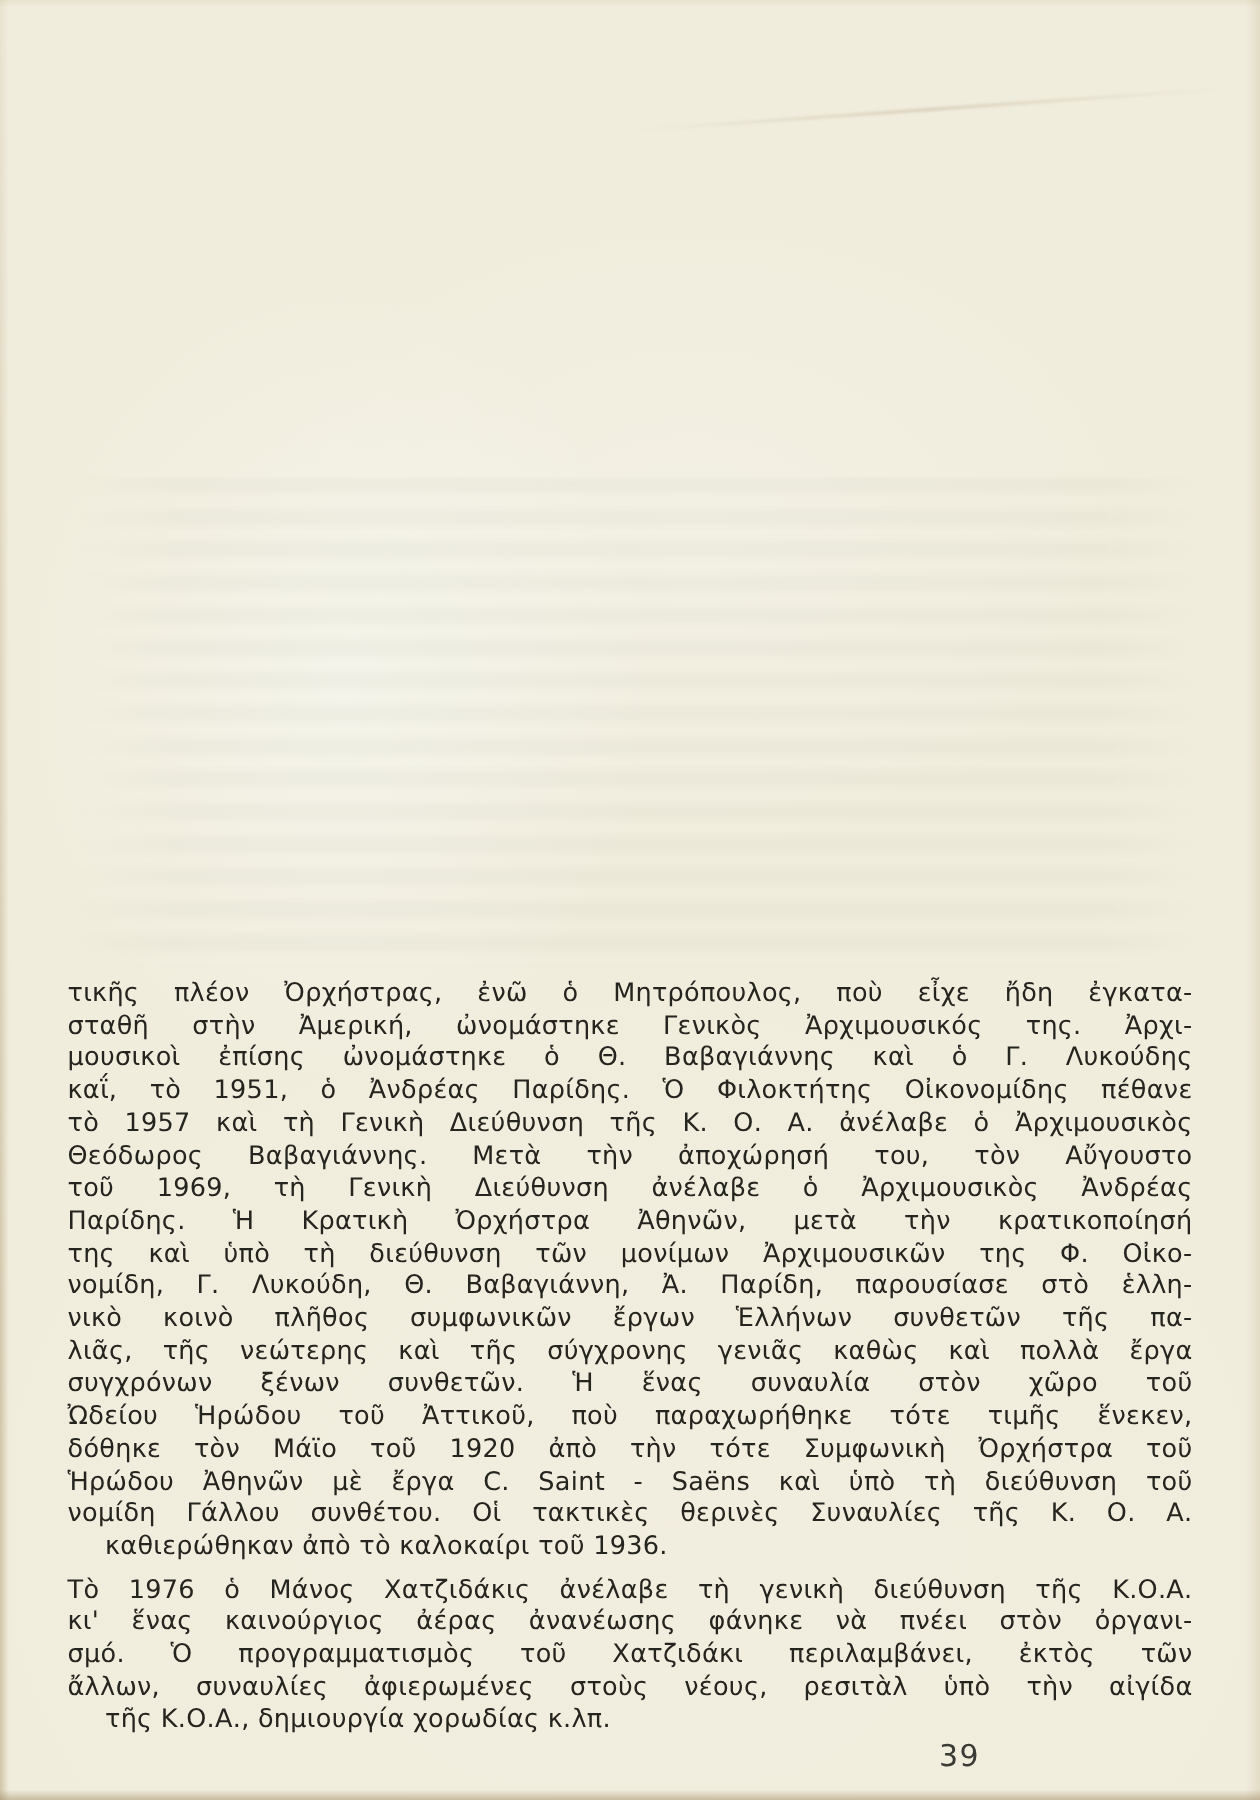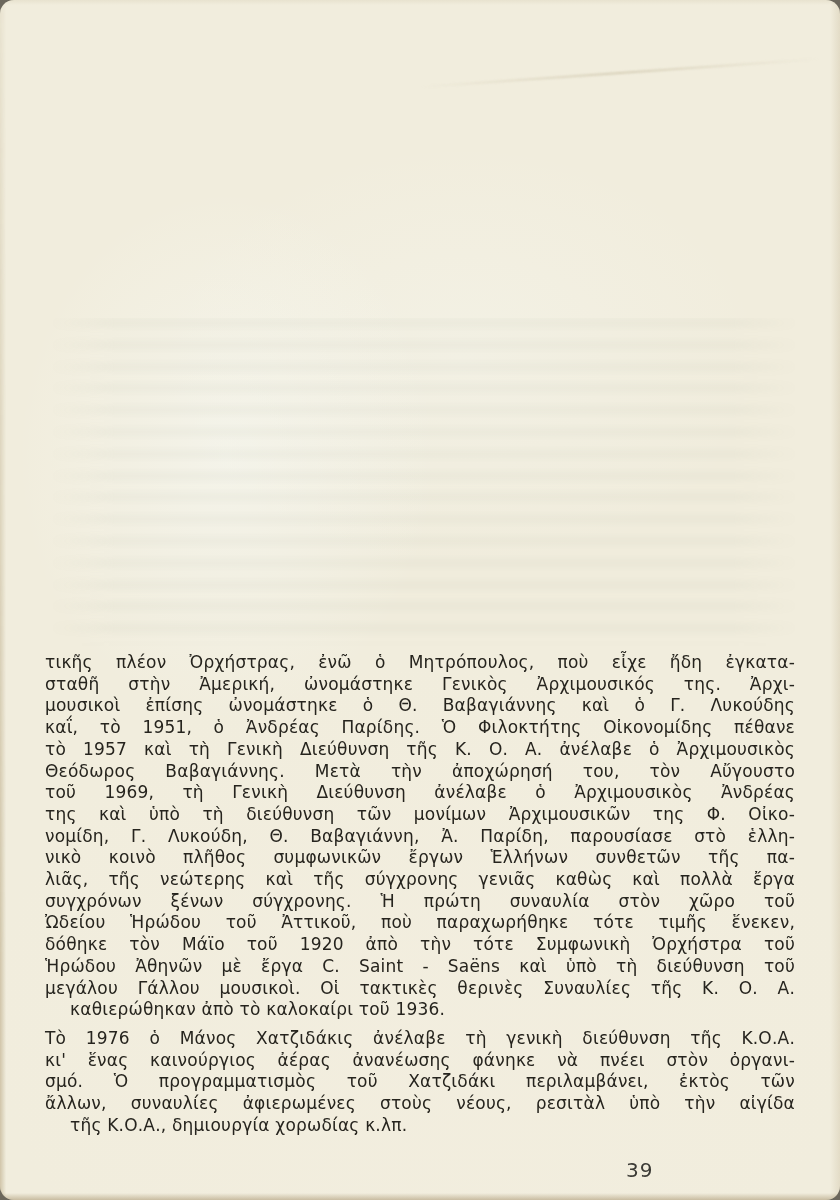--- a/index.html
+++ b/index.html
@@ -13,21 +13,20 @@
     height: 1200px;
     margin: 0 auto;
     overflow: hidden;
     background-color: var(--paper, #f1eddd);
     background-image:
       radial-gradient(ellipse 300px 380px at 27% 38%, rgba(248,250,245,0.55), rgba(248,250,245,0) 70%),
       radial-gradient(ellipse 420px 300px at 55% 30%, rgba(246,247,240,0.40), rgba(246,247,240,0) 72%),
       radial-gradient(ellipse 600px 500px at 50% 85%, rgba(243,238,224,0.50), rgba(243,238,224,0) 75%);
     font-family: "DejaVu Sans", sans-serif;
     color: var(--ink, #26241e);
-    border-radius: 14px;
   }
 
   
   .edge-left {
     position: absolute; left: 0; top: 0; width: 6px; height: 100%;
     background: linear-gradient(to right, rgba(168,148,106,0.45), rgba(168,148,106,0));
     -webkit-mask-image: linear-gradient(to bottom, rgba(0,0,0,0.25), #000 80%);
             mask-image: linear-gradient(to bottom, rgba(0,0,0,0.25), #000 80%);
   }
   .edge-right {
@@ -112,29 +111,30 @@
 
   <main class="text-block">
     <div class="paragraph">
         <div class="text-line">τικῆς πλέον Ὀρχήστρας, ἐνῶ ὁ Μητρόπουλος, ποὺ εἶχε ἤδη ἐγκατα-</div>
         <div class="text-line">σταθῆ στὴν Ἀμερική, ὠνομάστηκε Γενικὸς Ἀρχιμουσικός της. Ἀρχι-</div>
         <div class="text-line">μουσικοὶ ἐπίσης ὠνομάστηκε ὁ Θ. Βαβαγιάννης καὶ ὁ Γ. Λυκούδης</div>
         <div class="text-line">καΐ, τὸ 1951, ὁ Ἀνδρέας Παρίδης. Ὁ Φιλοκτήτης Οἰκονομίδης πέθανε</div>
         <div class="text-line">τὸ 1957 καὶ τὴ Γενικὴ Διεύθυνση τῆς Κ. Ο. Α. ἀνέλαβε ὁ Ἀρχιμουσικὸς</div>
         <div class="text-line">Θεόδωρος Βαβαγιάννης. Μετὰ τὴν ἀποχώρησή του, τὸν Αὔγουστο</div>
         <div class="text-line">τοῦ 1969, τὴ Γενικὴ Διεύθυνση ἀνέλαβε ὁ Ἀρχιμουσικὸς Ἀνδρέας</div>
+        <div class="text-line">Παρίδης. Ἡ Κρατικὴ Ὀρχήστρα Ἀθηνῶν, μετὰ τὴν κρατικοποίησή</div>
         <div class="text-line">της καὶ ὑπὸ τὴ διεύθυνση τῶν μονίμων Ἀρχιμουσικῶν της Φ. Οἰκο-</div>
         <div class="text-line">νομίδη, Γ. Λυκούδη, Θ. Βαβαγιάννη, Ἀ. Παρίδη, παρουσίασε στὸ ἑλλη-</div>
         <div class="text-line">νικὸ κοινὸ πλῆθος συμφωνικῶν ἔργων Ἑλλήνων συνθετῶν τῆς πα-</div>
         <div class="text-line">λιᾶς, τῆς νεώτερης καὶ τῆς σύγχρονης γενιᾶς καθὼς καὶ πολλὰ ἔργα</div>
-        <div class="text-line">συγχρόνων ξένων σύγχρονης. Ἡ πρώτη συναυλία στὸν χῶρο τοῦ</div>
+        <div class="text-line">συγχρόνων ξένων συνθετῶν. Ἡ ἕνας συναυλία στὸν χῶρο τοῦ</div>
         <div class="text-line">Ὠδείου Ἡρώδου τοῦ Ἀττικοῦ, ποὺ παραχωρήθηκε τότε τιμῆς ἕνεκεν,</div>
         <div class="text-line">δόθηκε τὸν Μάϊο τοῦ 1920 ἀπὸ τὴν τότε Συμφωνικὴ Ὀρχήστρα τοῦ</div>
         <div class="text-line">Ἡρώδου Ἀθηνῶν μὲ ἔργα C. Saint - Saëns καὶ ὑπὸ τὴ διεύθυνση τοῦ</div>
-        <div class="text-line">μεγάλου Γάλλου μουσικοὶ. Οἱ τακτικὲς θερινὲς Συναυλίες τῆς Κ. Ο. Α.</div>
+        <div class="text-line">νομίδη Γάλλου συνθέτου. Οἱ τακτικὲς θερινὲς Συναυλίες τῆς Κ. Ο. Α.</div>
         <div class="text-line">καθιερώθηκαν ἀπὸ τὸ καλοκαίρι τοῦ 1936.</div>
       </div>
     <div class="paragraph">
         <div class="text-line">Τὸ 1976 ὁ Μάνος Χατζιδάκις ἀνέλαβε τὴ γενικὴ διεύθυνση τῆς Κ.Ο.Α.</div>
         <div class="text-line">κι' ἕνας καινούργιος ἀέρας ἀνανέωσης φάνηκε νὰ πνέει στὸν ὀργανι-</div>
         <div class="text-line">σμό. Ὁ προγραμματισμὸς τοῦ Χατζιδάκι περιλαμβάνει, ἐκτὸς τῶν</div>
         <div class="text-line">ἄλλων, συναυλίες ἀφιερωμένες στοὺς νέους, ρεσιτὰλ ὑπὸ τὴν αἰγίδα</div>
         <div class="text-line">τῆς Κ.Ο.Α., δημιουργία χορωδίας κ.λπ.</div>
       </div>
   </main>

